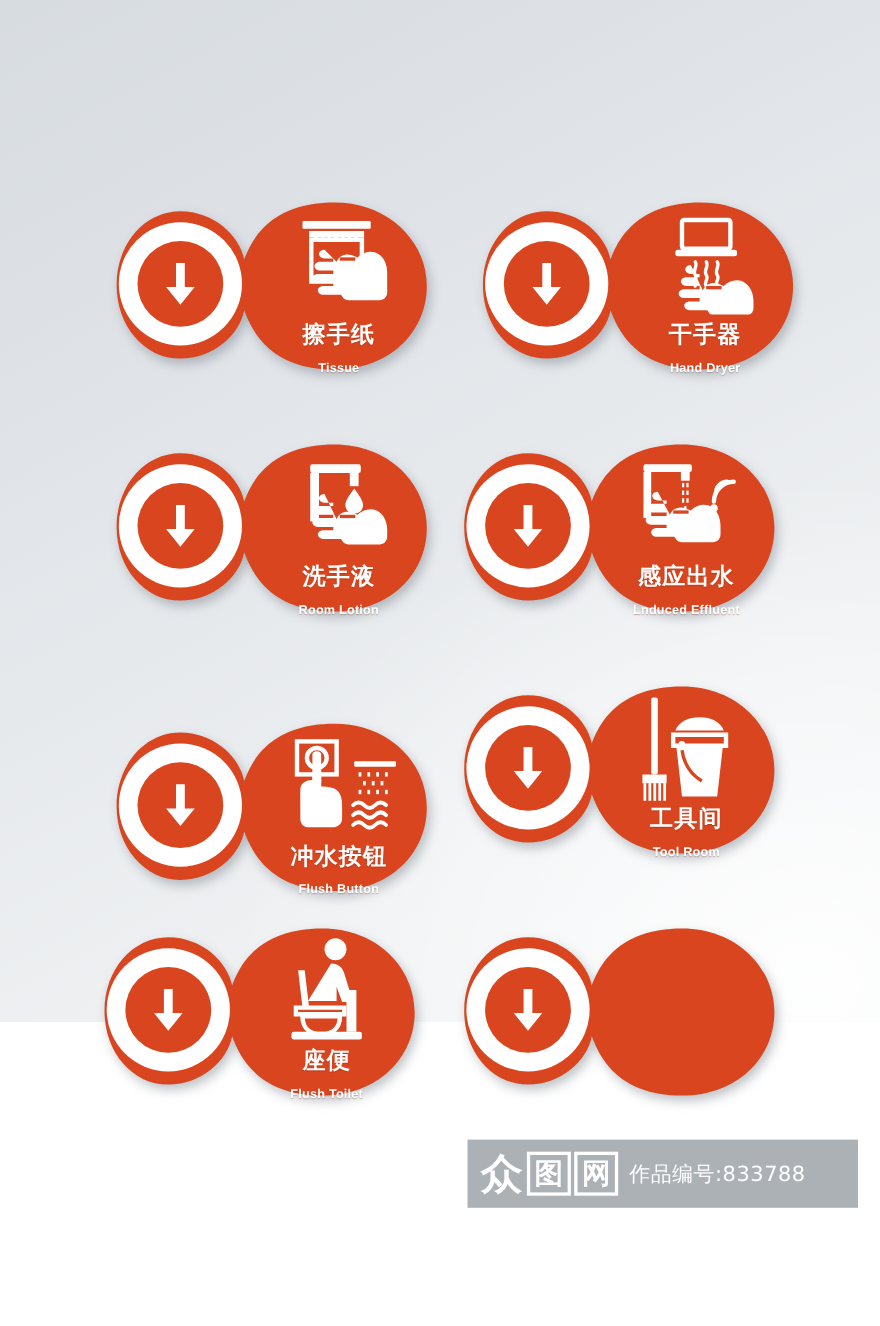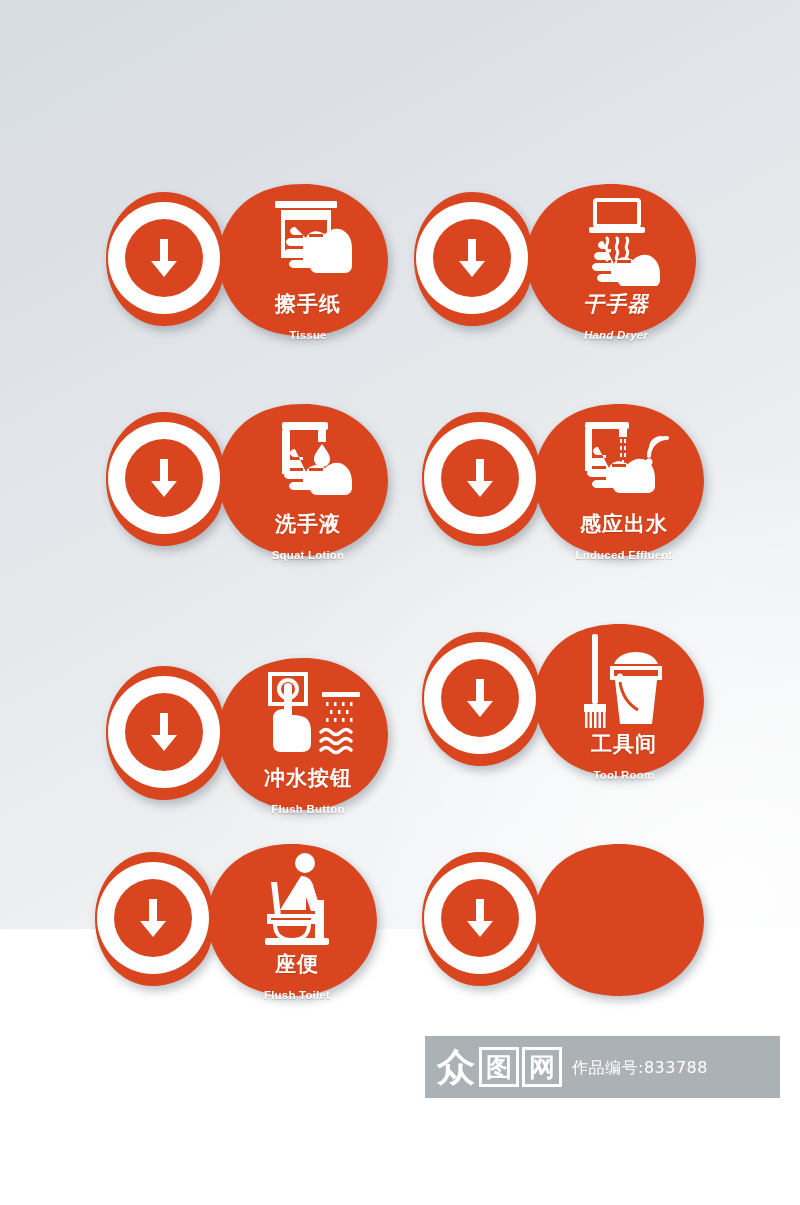--- a/index.html
+++ b/index.html
@@ -161,21 +161,21 @@
     align-items: center;
   }
   .wm-tagline {
     font-size: 23px;
     font-family: "DejaVu Sans", sans-serif;
     letter-spacing: 2px;
     line-height: 1.1;
     white-space: nowrap;
   }
   .wm-code {
-    font-size: 16px;
+    font-size: 19px;
     font-family: "DejaVu Sans", sans-serif;
     letter-spacing: 0.5px;
     margin-top: 2px;
     white-space: nowrap;
   }
 </style>
 </head>
 <body>
 
 <div id="stage">
@@ -216,21 +216,21 @@
             </g>
           </svg>
         </div>
         <div class="labels">
           <div class="label-cn">擦手纸</div>
           <div class="label-en">Tissue</div>
         </div>
       </div>
     </div>
 
-    <div class="plate" style="left:400px; top:170px;font-style:italic;">
+    <div class="plate" style="left:425px; top:170px;">
       <div class="shape-wrap">
         <svg class="blob" viewBox="0 0 300 176" xmlns="http://www.w3.org/2000/svg">
           <path fill="#d9451e" d="M72,22 C102,22 126,44 130,66 C136,50 152,14 212,14 C262,14 296,50 296,90 C296,132 262,166 212,166 C152,166 136,128 130,112 C126,134 102,156 72,156 C39,156 14,126 14,89 C14,52 39,22 72,22 Z"></path>
         </svg>
       </div>
       <div class="badge">
         <div class="badge-inner">
           <svg width="40" height="46" viewBox="0 0 40 46">
             <path fill="#ffffff" d="M16,4 h8 v22 h9 L20,42 L7,26 h9 Z"></path>
           </svg>
@@ -280,21 +280,21 @@
               <rect x="20" y="16" width="8" height="44"></rect>
               <rect x="56" y="16" width="8" height="12"></rect>
               <path d="M60,30 c5,7 8,11 8,15 c0,5 -4,8 -8,8 c-4,0 -8,-3 -8,-8 c0,-4 3,-8 8,-15 z"></path>
               <path d="M44,58 c2,-6 9,-8 14,-6 l5,2 c5,-5 13,-7 19,-3 c6,4 8,11 8,17 v6 c0,4 -3,7 -7,7 h-28 c-2,0 -4,-1 -5,-2 l-2,-3 h-16 c-3,0 -5,-2 -5,-4 c0,-2 2,-4 5,-4 h9 v-3 h-14 c-3,0 -5,-2 -5,-4 c0,-2 2,-4 5,-4 h14 v-3 h-12 c-3,0 -5,-2 -5,-4 c0,-2 2,-4 5,-4 h12 v-3 h-8 c-3,0 -5,-2 -5,-4 c0,-2 2,-4 5,-4 z"></path>
               <rect x="47" y="54" width="14" height="3" fill="#d9451e"></rect>
             </g>
           </svg>
         </div>
         <div class="labels">
           <div class="label-cn">洗手液</div>
-          <div class="label-en">Squat Lotion</div>
+          <div class="label-en">Room Lotion</div>
         </div>
       </div>
     </div>
 
     <div class="plate" style="left:408px; top:390px;">
       <div class="shape-wrap">
         <svg class="blob" viewBox="0 0 300 176" xmlns="http://www.w3.org/2000/svg">
           <path fill="#d9451e" d="M72,22 C102,22 126,44 130,66 C136,50 152,14 212,14 C262,14 296,50 296,90 C296,132 262,166 212,166 C152,166 136,128 130,112 C126,134 102,156 72,156 C39,156 14,126 14,89 C14,52 39,22 72,22 Z"></path>
         </svg>
       </div>

